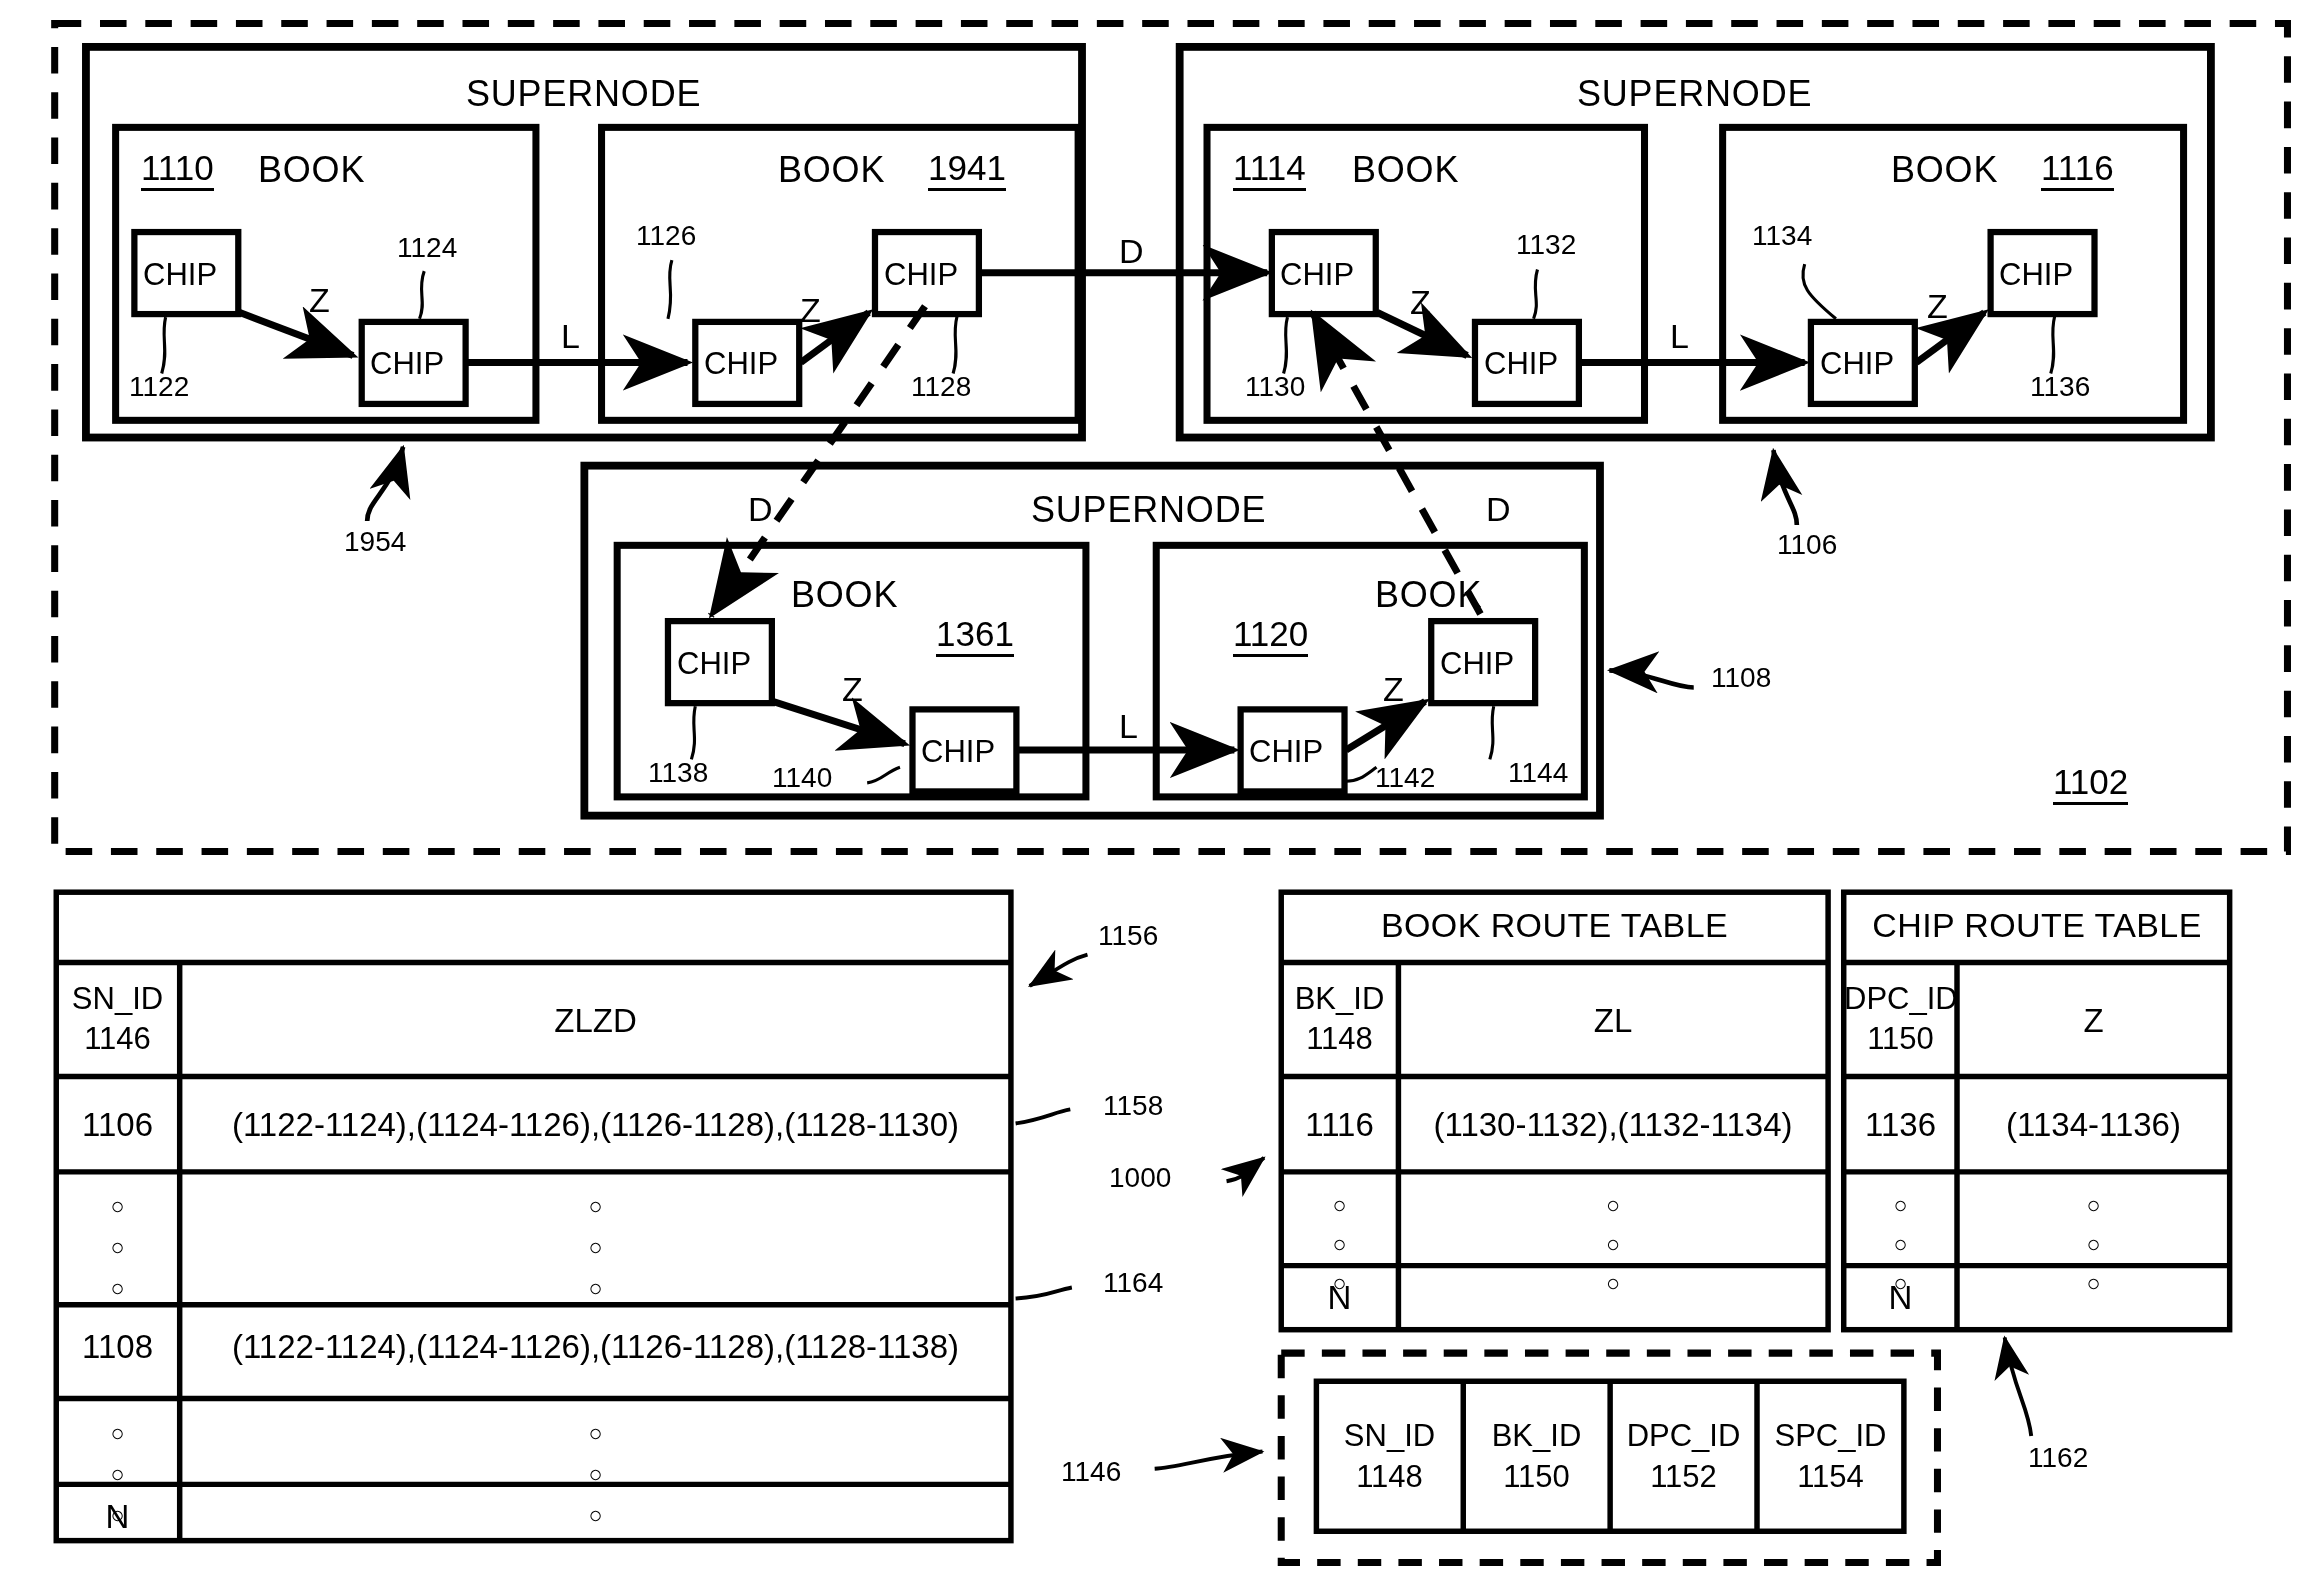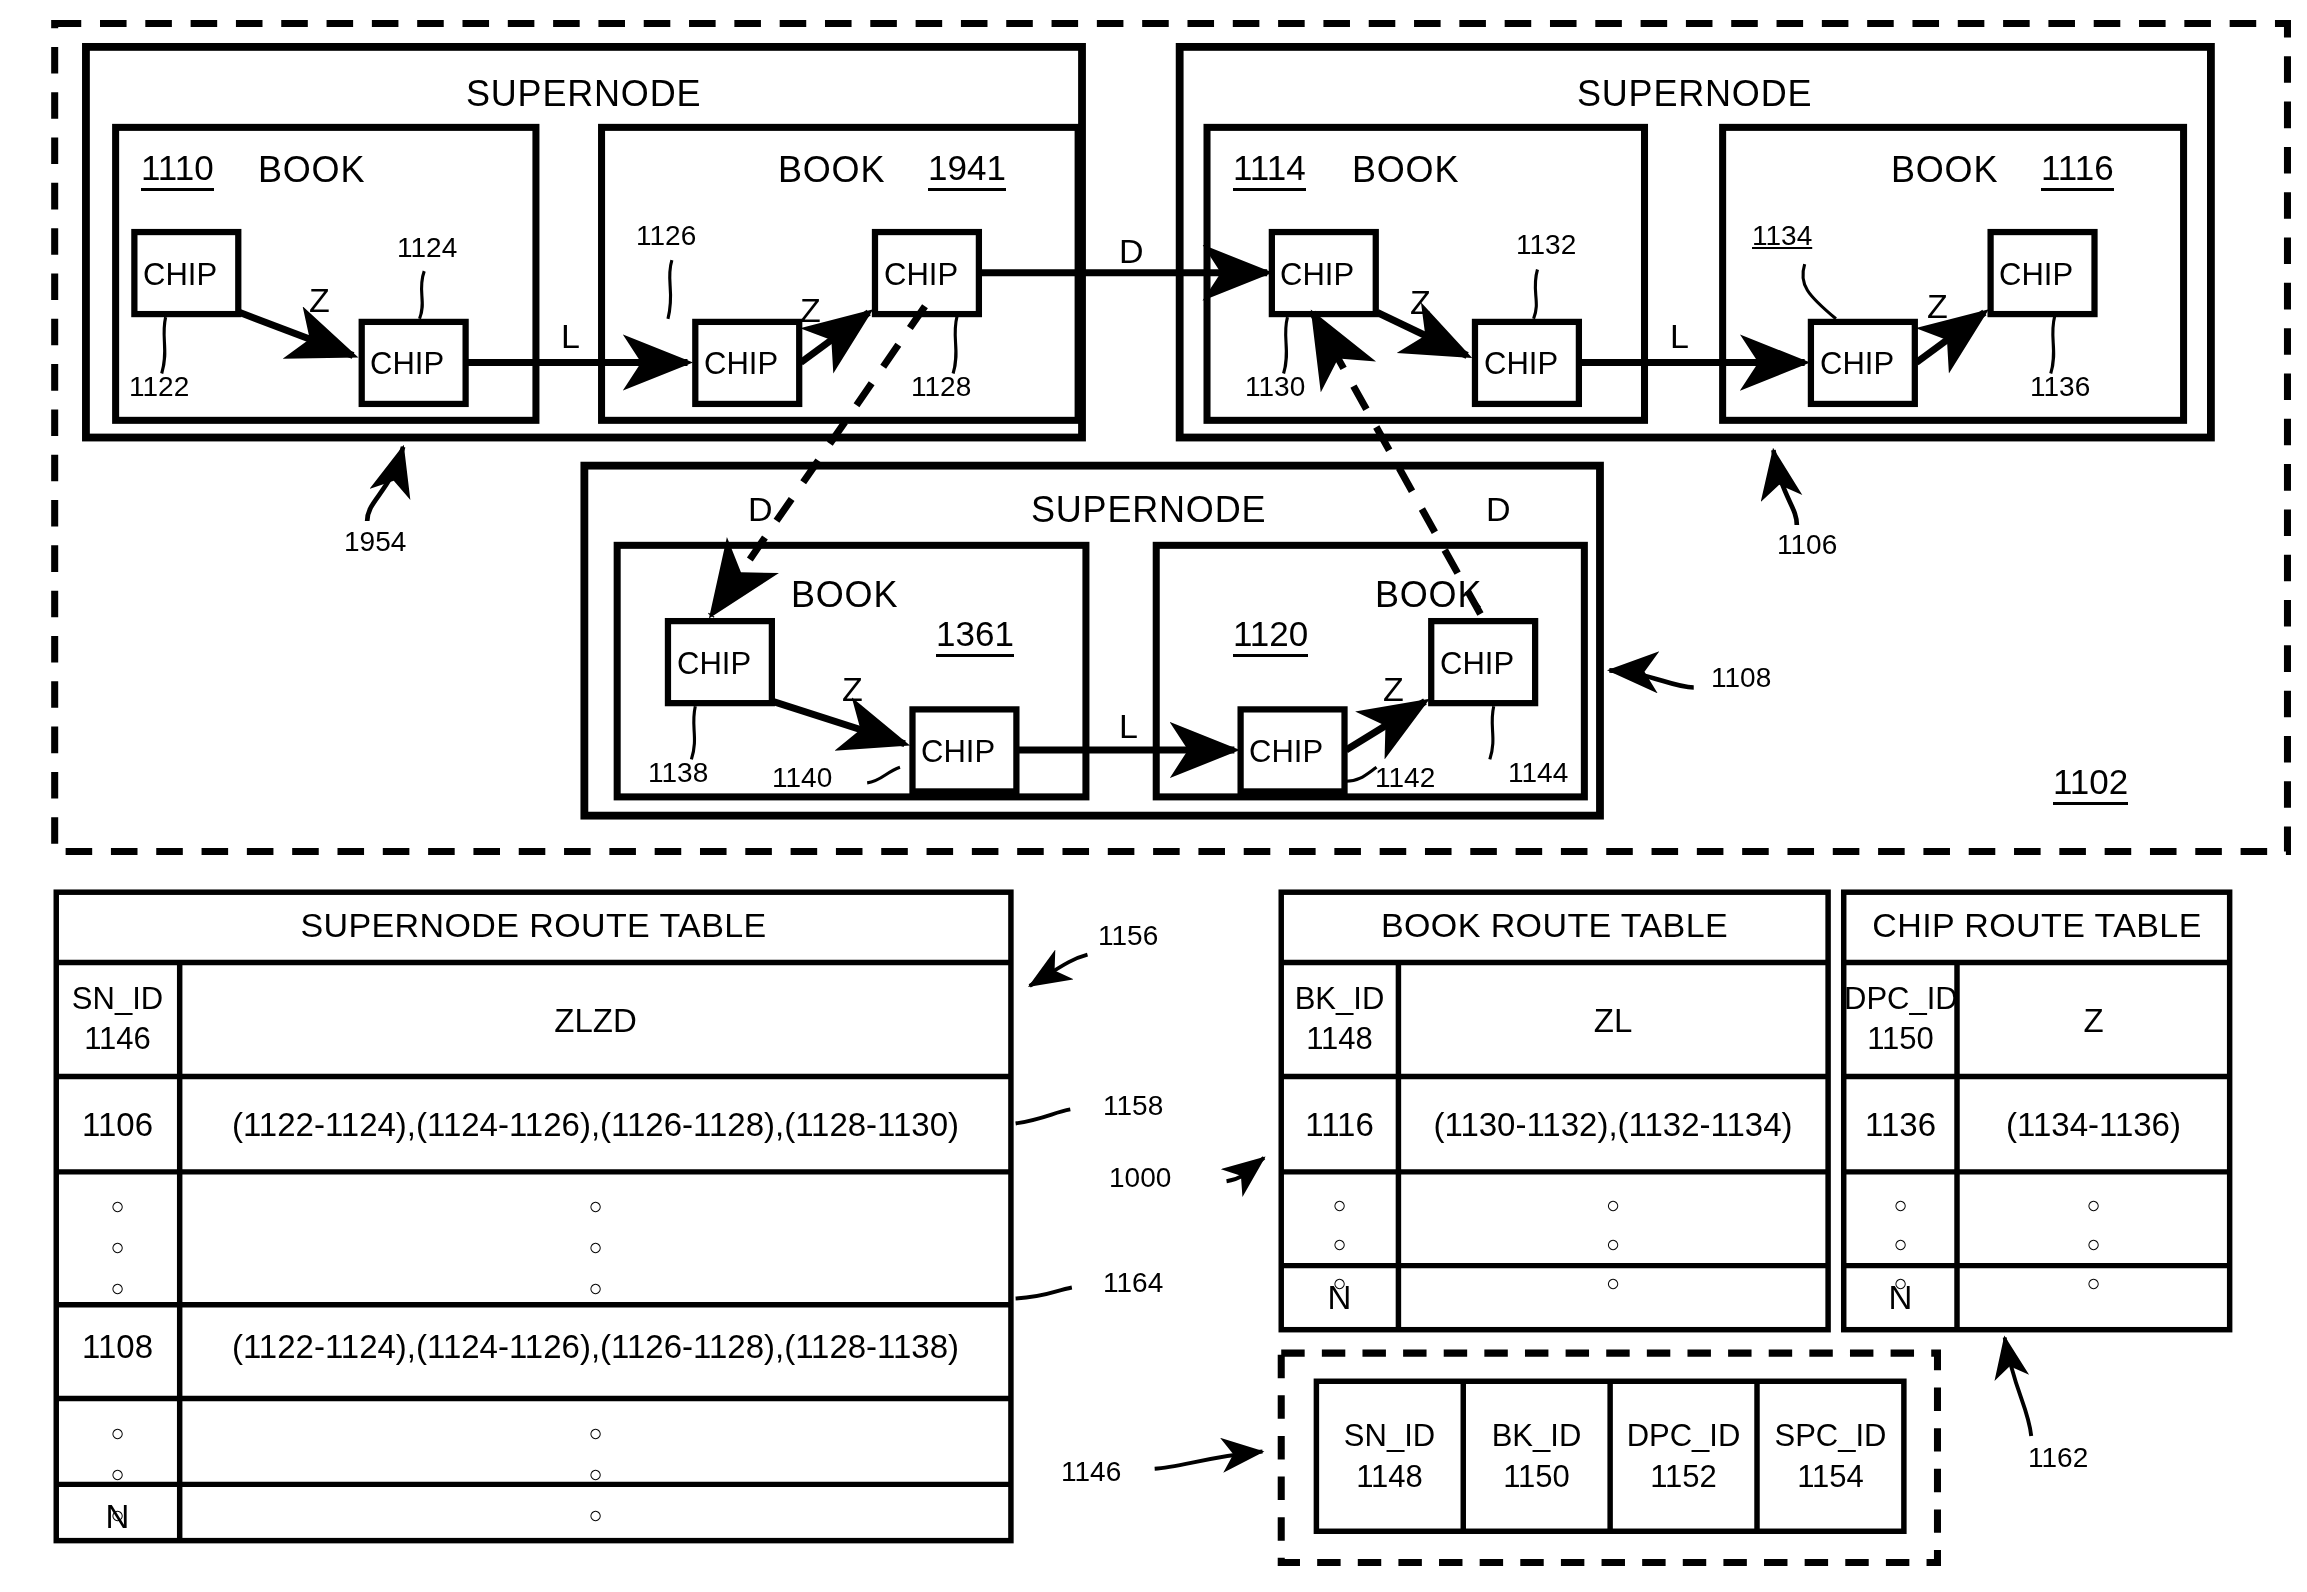--- a/index.html
+++ b/index.html
@@ -166,21 +166,21 @@
 <div class="lbl chiplbl" style="left:1280px;top:259px;">CHIP</div>
 <div class="lbl num" style="left:1245px;top:373px;">1130</div>
 <div class="lbl chiplbl" style="left:1484px;top:348px;">CHIP</div>
 <div class="lbl num" style="left:1516px;top:231px;">1132</div>
 <div class="lbl lk" style="left:1410px;top:285px;">Z</div>
 <div class="lbl lk" style="left:1670px;top:319px;">L</div>
 
 <div class="lbl cap" style="left:1891px;top:152px;">BOOK</div>
 <div class="lbl numU" style="left:2041px;top:150px;">1116</div>
 <div class="lbl chiplbl" style="left:1820px;top:348px;">CHIP</div>
-<div class="lbl num" style="left:1752px;top:222px;text-decoration:underline;">1134</div>
+<div class="lbl num" style="left:1752px;top:222px;">1134</div>
 <div class="lbl chiplbl" style="left:1999px;top:259px;">CHIP</div>
 <div class="lbl num" style="left:2030px;top:373px;">1136</div>
 <div class="lbl lk" style="left:1927px;top:289px;">Z</div>
 <div class="lbl num" style="left:1777px;top:531px;">1106</div>
 
 <div class="lbl cap" style="left:1031px;top:492px;">SUPERNODE</div>
 <div class="lbl lk" style="left:748px;top:492px;">D</div>
 <div class="lbl lk" style="left:1486px;top:492px;">D</div>
 <div class="lbl cap" style="left:791px;top:577px;">BOOK</div>
 <div class="lbl numU" style="left:936px;top:616px;">1361</div>
@@ -195,21 +195,20 @@
 <div class="lbl cap" style="left:1375px;top:577px;">BOOK</div>
 <div class="lbl chiplbl" style="left:1249px;top:736px;">CHIP</div>
 <div class="lbl num" style="left:1375px;top:764px;">1142</div>
 <div class="lbl chiplbl" style="left:1440px;top:648px;">CHIP</div>
 <div class="lbl num" style="left:1508px;top:759px;">1144</div>
 <div class="lbl lk" style="left:1383px;top:672px;">Z</div>
 <div class="lbl num" style="left:1711px;top:664px;">1108</div>
 
 <div class="lbl numU" style="left:2053px;top:764px;">1102</div>
 
-<div class="lbl tblhdr ctr" style="left:56px;top:908px;width:955px;">SUPERNODE ROUTE TABLE</div>
 <div class="lbl cellsm ctr" style="left:56px;top:983px;width:123px;">SN_ID</div>
 <div class="lbl cellsm ctr" style="left:56px;top:1023px;width:123px;">1146</div>
 <div class="lbl cellt ctr" style="left:180px;top:1004px;width:831px;">ZLZD</div>
 
 <div class="lbl cellt ctr" style="left:56px;top:1108px;width:123px;">1106</div>
 <div class="lbl cellt ctr" style="left:180px;top:1108px;width:831px;">(1122-1124),(1124-1126),(1126-1128),(1128-1130)</div>
 <div class="lbl num" style="left:1103px;top:1092px;">1158</div>
 
 <div class="lbl ctr" style="left:56px;top:1186px;width:123px;font-size:23.4px;line-height:41px;">○<br>○<br>○</div>
 <div class="lbl ctr" style="left:180px;top:1186px;width:831px;font-size:23.4px;line-height:41px;">○<br>○<br>○</div>

